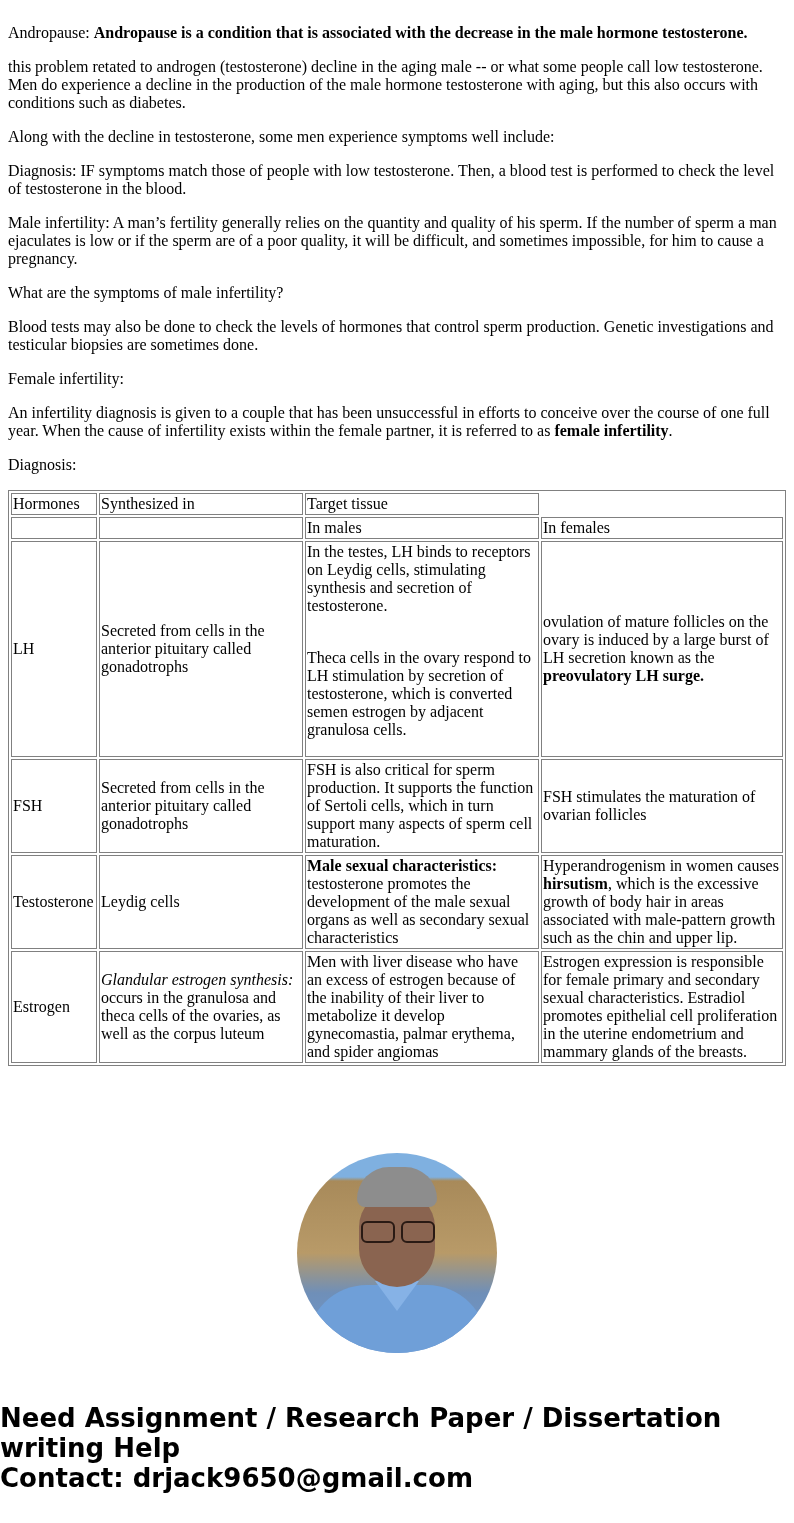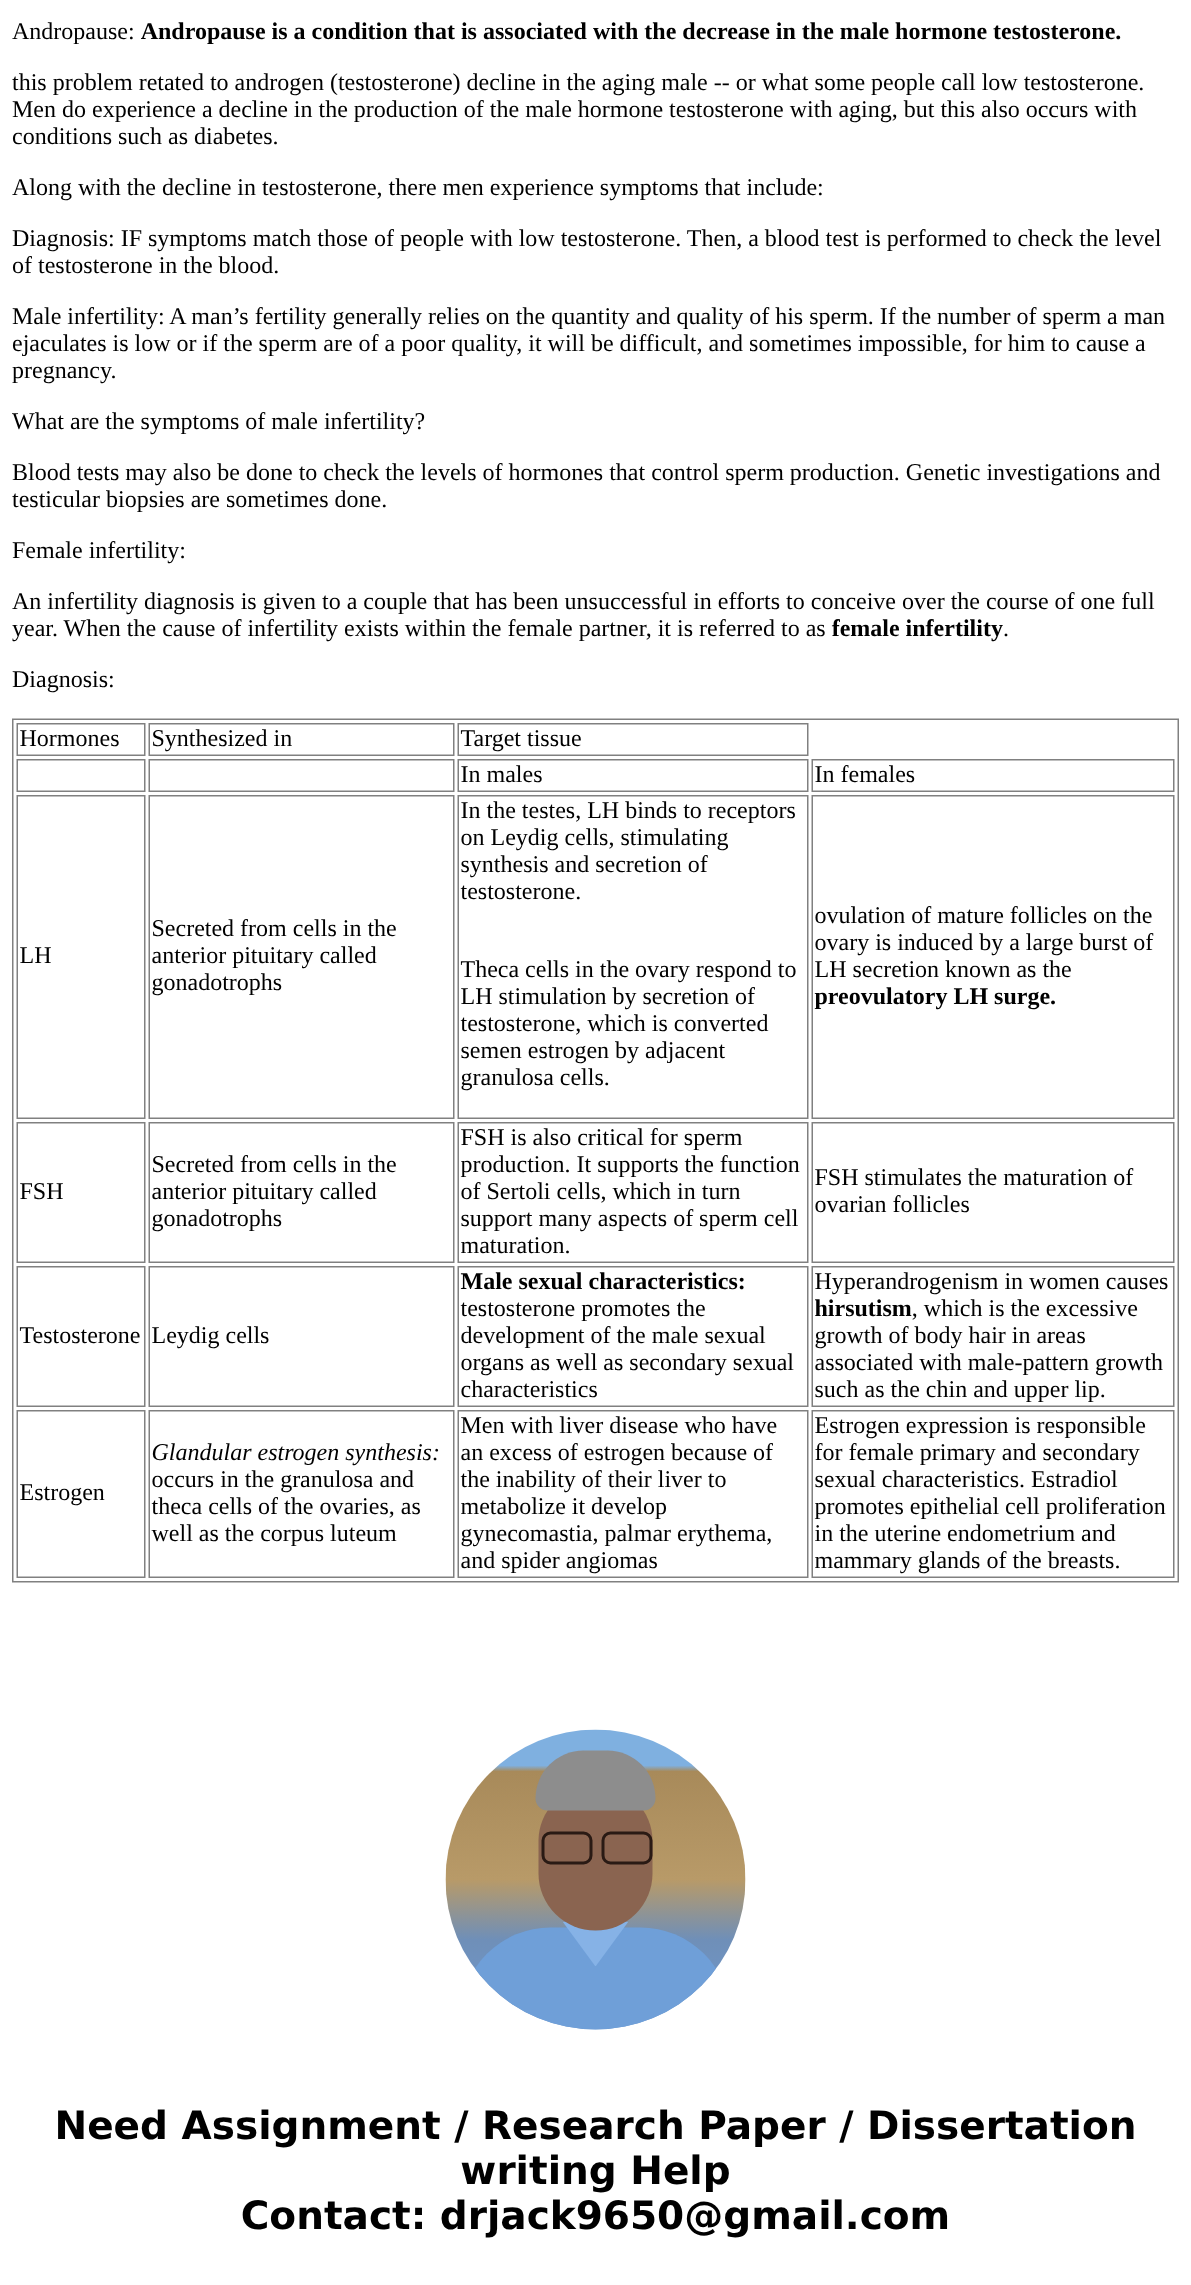--- a/index.html
+++ b/index.html
@@ -1,21 +1,21 @@
 <!DOCTYPE html>
 <html><head>
   <meta charset="utf-8">
   <style>
     html, body { margin: 0; padding: 0; background: #ffffff; }
     body { width: 794px; height: 1523px; position: relative; overflow: hidden; color: #000; }
     .doc {
       position: absolute; left: 0; top: 0; width: 794px; height: 1123px; overflow: hidden;
       font-family: "Liberation Serif", serif; font-size: 16px; line-height: 18px;
     }
-    .doc-inner { padding: 13px 8px 0 8px; }
+    .doc-inner { padding: 24px 8px 0 8px; }
     .doc p { margin: 0 0 16px 0; }
     .doc b { font-weight: bold; }
     table.htable {
       border: 1px solid #808080; border-collapse: separate; border-spacing: 2px;
       width: 778px; margin-top: 0; font-family: "Liberation Serif", serif; font-size: 16px; line-height: 18px;
     }
     table.htable td {
       border: 1px solid #808080; padding: 1px; vertical-align: middle; text-align: left;
     }
     table.htable td.nob { border: none; }
@@ -33,32 +33,32 @@
       background: radial-gradient(ellipse at 50% 45%, #8a6a55 0%, #7a5e4a 22%, transparent 23%),
                   linear-gradient(180deg, #7fb0e0 0%, #7fb0e0 12%, #a88a5a 14%, #b89a68 50%, #6f8fb8 70%, #6f9ad0 100%);
     }
     .avatar .hair { position:absolute; left:60px; top:14px; width:80px; height:40px; border-radius:40px 40px 10px 10px; background:#8d8d8d; }
     .avatar .face { position:absolute; left:62px; top:38px; width:76px; height:96px; border-radius:38px 38px 40px 40px; background:#8a6450; }
     .avatar .glasses-l { position:absolute; left:64px; top:68px; width:30px; height:18px; border:2px solid #2a1a14; border-radius:6px; }
     .avatar .glasses-r { position:absolute; left:104px; top:68px; width:30px; height:18px; border:2px solid #2a1a14; border-radius:6px; }
     .avatar .shirt { position:absolute; left:10px; top:132px; width:180px; height:80px; border-radius:60px 60px 0 0; background:#6f9fd8; }
     .avatar .collar { position:absolute; left:78px; top:128px; width:44px; height:30px; background:#86b2e6; clip-path: polygon(0 0, 50% 100%, 100% 0); }
     .contact {
-      position: absolute; left: 0; top: 280px; width: 794px; text-align: center;
+      position: absolute; left: 0; top: 280px; width: 794px; text-align: left;
       font-family: "DejaVu Sans", sans-serif; font-weight: bold; font-size: 26px; line-height: 30px; color: #000;
     }
   </style>
 </head>
 <body>
 
 <div class="doc">
   <div class="doc-inner">
     <p><span>Andropause: </span><b>Andropause is a condition that is associated with the decrease in the male hormone testosterone.</b></p>
     <p>this problem retated to androgen (testosterone) decline in the aging male -- or what some people call low testosterone. Men do experience a decline in the production of the male hormone testosterone with aging, but this also occurs with conditions such as diabetes.</p>
-    <p>Along with the decline in testosterone, there men experience symptoms that include:</p>
+    <p>Along with the decline in testosterone, some men experience symptoms well include:</p>
     <p>Diagnosis: IF symptoms match those of people with low testosterone. Then, a blood test is performed to check the level of testosterone in the blood.</p>
     <p>Male infertility: A man’s fertility generally relies on the quantity and quality of his sperm. If the number of sperm a man ejaculates is low or if the sperm are of a poor quality, it will be difficult, and sometimes impossible, for him to cause a pregnancy.</p>
     <p>What are the symptoms of male infertility?</p>
     <p>Blood tests may also be done to check the levels of hormones that control sperm production. Genetic investigations and testicular biopsies are sometimes done.</p>
     <p>Female infertility:</p>
     <p><span>An infertility diagnosis is given to a couple that has been unsuccessful in efforts to conceive over the course of one full year. When the cause of infertility exists within the female partner, it is referred to as </span><b>female infertility</b><span>.</span></p>
     <p>Diagnosis:</p>
 
     <table class="htable">
       <tbody>

